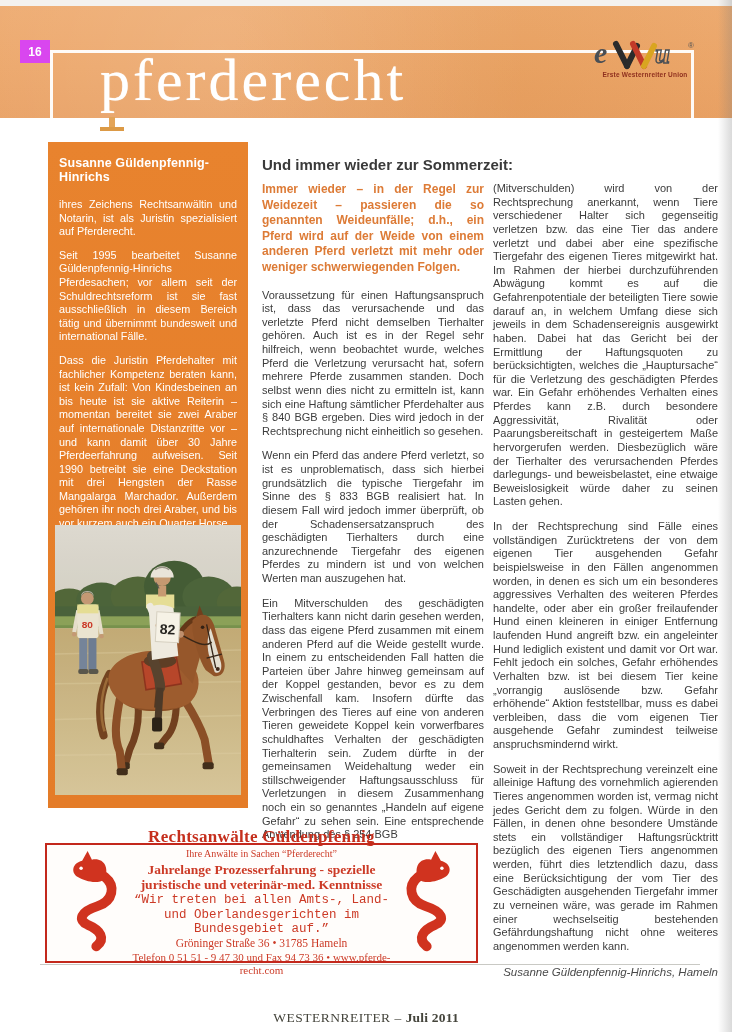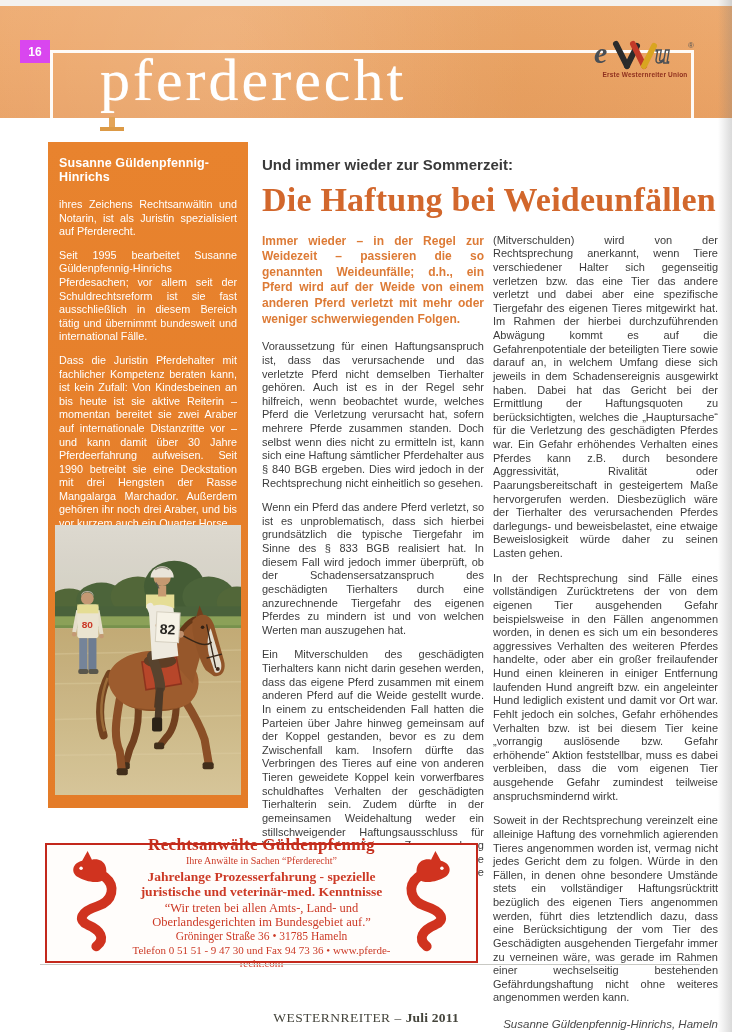--- a/index.html
+++ b/index.html
@@ -72,21 +72,21 @@
     border:2.5px solid #c3281c; background:#fffdfb;
     display:flex; align-items:center; justify-content:space-between;
     padding:4px 18px; color:#cc3a26;
     font-family:"Liberation Serif", serif; text-align:center;
   }
   .ad-symbol { width:56px; height:104px; flex:0 0 auto; }
   .ad-center { flex:1 1 auto; }
   .ad-title { font-size:17px; font-weight:bold; color:#c52f1d; letter-spacing:.3px; line-height:1.1; }
   .ad-sub   { font-size:10px; line-height:1.2; margin-top:1px; }
   .ad-bold  { font-size:13.5px; font-weight:bold; line-height:1.12; max-width:300px; margin:2px auto 1px; }
-  .ad-quote { font-size:12.5px; line-height:1.15; max-width:280px; margin:1px auto; }
+  .ad-quote { font-size:12.5px; line-height:1.15; max-width:280px; margin:1px auto;font-family:Liberation Mono, monospace; }
   .ad-addr  { font-size:11.5px; line-height:1.2; margin-top:1px; }
   .ad-tel   { font-size:11px; line-height:1.2; }
 
   
   .footer-rule { position:absolute; left:40px; top:964px; width:660px; height:1px; background:#c9c9c4; }
   .footer {
     position:absolute; left:0; top:1010px; width:732px; text-align:center;
     font-family:"Liberation Serif", serif; font-size:13.5px; color:#45453c; letter-spacing:.5px;
   }
   .footer b { letter-spacing:.2px; }
@@ -226,21 +226,20 @@
         <path d="M99 45 Q106 40 113 45" stroke="#97948b" stroke-width="1.5" fill="none"></path>
         <line x1="100" y1="58" x2="103" y2="64" stroke="#555" stroke-width="1"></line>
       </g>
       <rect x="0" y="0" width="184" height="272" fill="#b9873f" opacity="0.05"></rect>
     </svg>
   </div>
 </aside>
 
 <main class="article">
   <div class="kicker">Und immer wieder zur Sommerzeit:</div>
-  <h1 class="headline">Die Haftung bei Weideunfällen</h1>
   <div class="cols">
     <div class="col1">
       <p class="lead">Immer wieder – in der Regel zur Weidezeit – passieren die so genannten Weideunfälle; d.h., ein Pferd wird auf der Weide von einem anderen Pferd verletzt mit mehr oder weniger schwerwiegenden Folgen.</p>
       <p class="bodytext">Voraussetzung für einen Haftungsanspruch ist, dass das verursachende und das verletzte Pferd nicht demselben Tierhalter gehören. Auch ist es in der Regel sehr hilfreich, wenn beobachtet wurde, welches Pferd die Verletzung verursacht hat, sofern mehrere Pferde zusammen standen. Doch selbst wenn dies nicht zu ermitteln ist, kann sich eine Haftung sämtlicher Pferdehalter aus § 840 BGB ergeben. Dies wird jedoch in der Rechtsprechung nicht einheitlich so gesehen.</p>
       <p class="bodytext">Wenn ein Pferd das andere Pferd verletzt, so ist es unproblematisch, dass sich hierbei grundsätzlich die typische Tiergefahr im Sinne des § 833 BGB realisiert hat. In diesem Fall wird jedoch immer überprüft, ob der Schadensersatzanspruch des geschädigten Tierhalters durch eine anzurechnende Tiergefahr des eigenen Pferdes zu mindern ist und von welchen Werten man auszugehen hat.</p>
       <p class="bodytext">Ein Mitverschulden des geschädigten Tierhalters kann nicht darin gesehen werden, dass das eigene Pferd zusammen mit einem anderen Pferd auf die Weide gestellt wurde. In einem zu entscheidenden Fall hatten die Parteien über Jahre hinweg gemeinsam auf der Koppel gestanden, bevor es zu dem Zwischenfall kam. Insofern dürfte das Verbringen des Tieres auf eine von anderen Tieren geweidete Koppel kein vorwerfbares schuldhaftes Verhalten der geschädigten Tierhalterin sein. Zudem dürfte in der gemeinsamen Weidehaltung weder ein stillschweigender Haftungsausschluss für Verletzungen in diesem Zusammenhang noch ein so genanntes „Handeln auf eigene Gefahr“ zu sehen sein. Eine entsprechende Anwendung des § 254 BGB</p>
     </div>
     <div class="col2">
       <p class="bodytext">(Mitverschulden) wird von der Rechtsprechung anerkannt, wenn Tiere verschiedener Halter sich gegenseitig verletzen bzw. das eine Tier das andere verletzt und dabei aber eine spezifische Tiergefahr des eigenen Tieres mitgewirkt hat. Im Rahmen der hierbei durchzuführenden Abwägung kommt es auf die Gefahrenpotentiale der beteiligten Tiere sowie darauf an, in welchem Umfang diese sich jeweils in dem Schadensereignis ausgewirkt haben. Dabei hat das Gericht bei der Ermittlung der Haftungsquoten zu berücksichtigten, welches die „Hauptursache“ für die Verletzung des geschädigten Pferdes war. Ein Gefahr erhöhendes Verhalten eines Pferdes kann z.B. durch besondere Aggressivität, Rivalität oder Paarungsbereitschaft in gesteigertem Maße hervorgerufen werden. Diesbezüglich wäre der Tierhalter des verursachenden Pferdes darlegungs- und beweisbelastet, eine etwaige Beweislosigkeit würde daher zu seinen Lasten gehen.</p>
       <p class="bodytext">In der Rechtsprechung sind Fälle eines vollständigen Zurücktretens der von dem eigenen Tier ausgehenden Gefahr beispielsweise in den Fällen angenommen worden, in denen es sich um ein besonderes aggressives Verhalten des weiteren Pferdes handelte, oder aber ein großer freilaufender Hund einen kleineren in einiger Entfernung laufenden Hund angreift bzw. ein angeleinter Hund lediglich existent und damit vor Ort war. Fehlt jedoch ein solches, Gefahr erhöhendes Verhalten bzw. ist bei diesem Tier keine „vorrangig auslösende bzw. Gefahr erhöhende“ Aktion feststellbar, muss es dabei verbleiben, dass die vom eigenen Tier ausgehende Gefahr zumindest teilweise anspruchsmindernd wirkt.</p>

